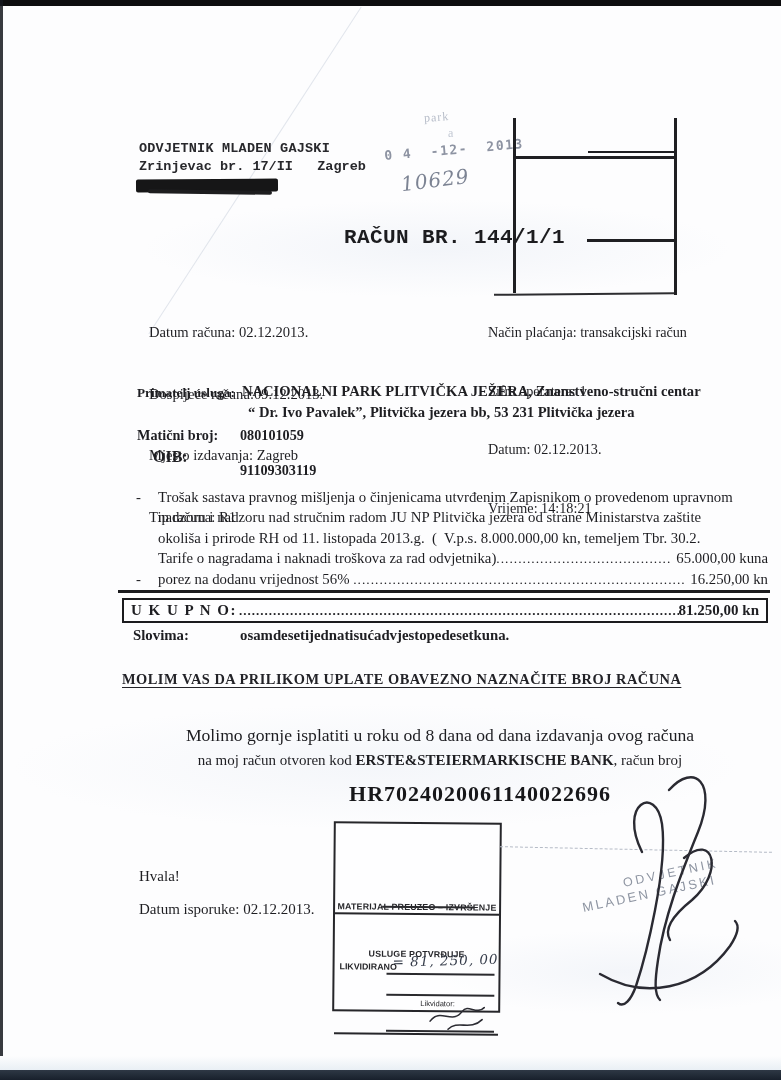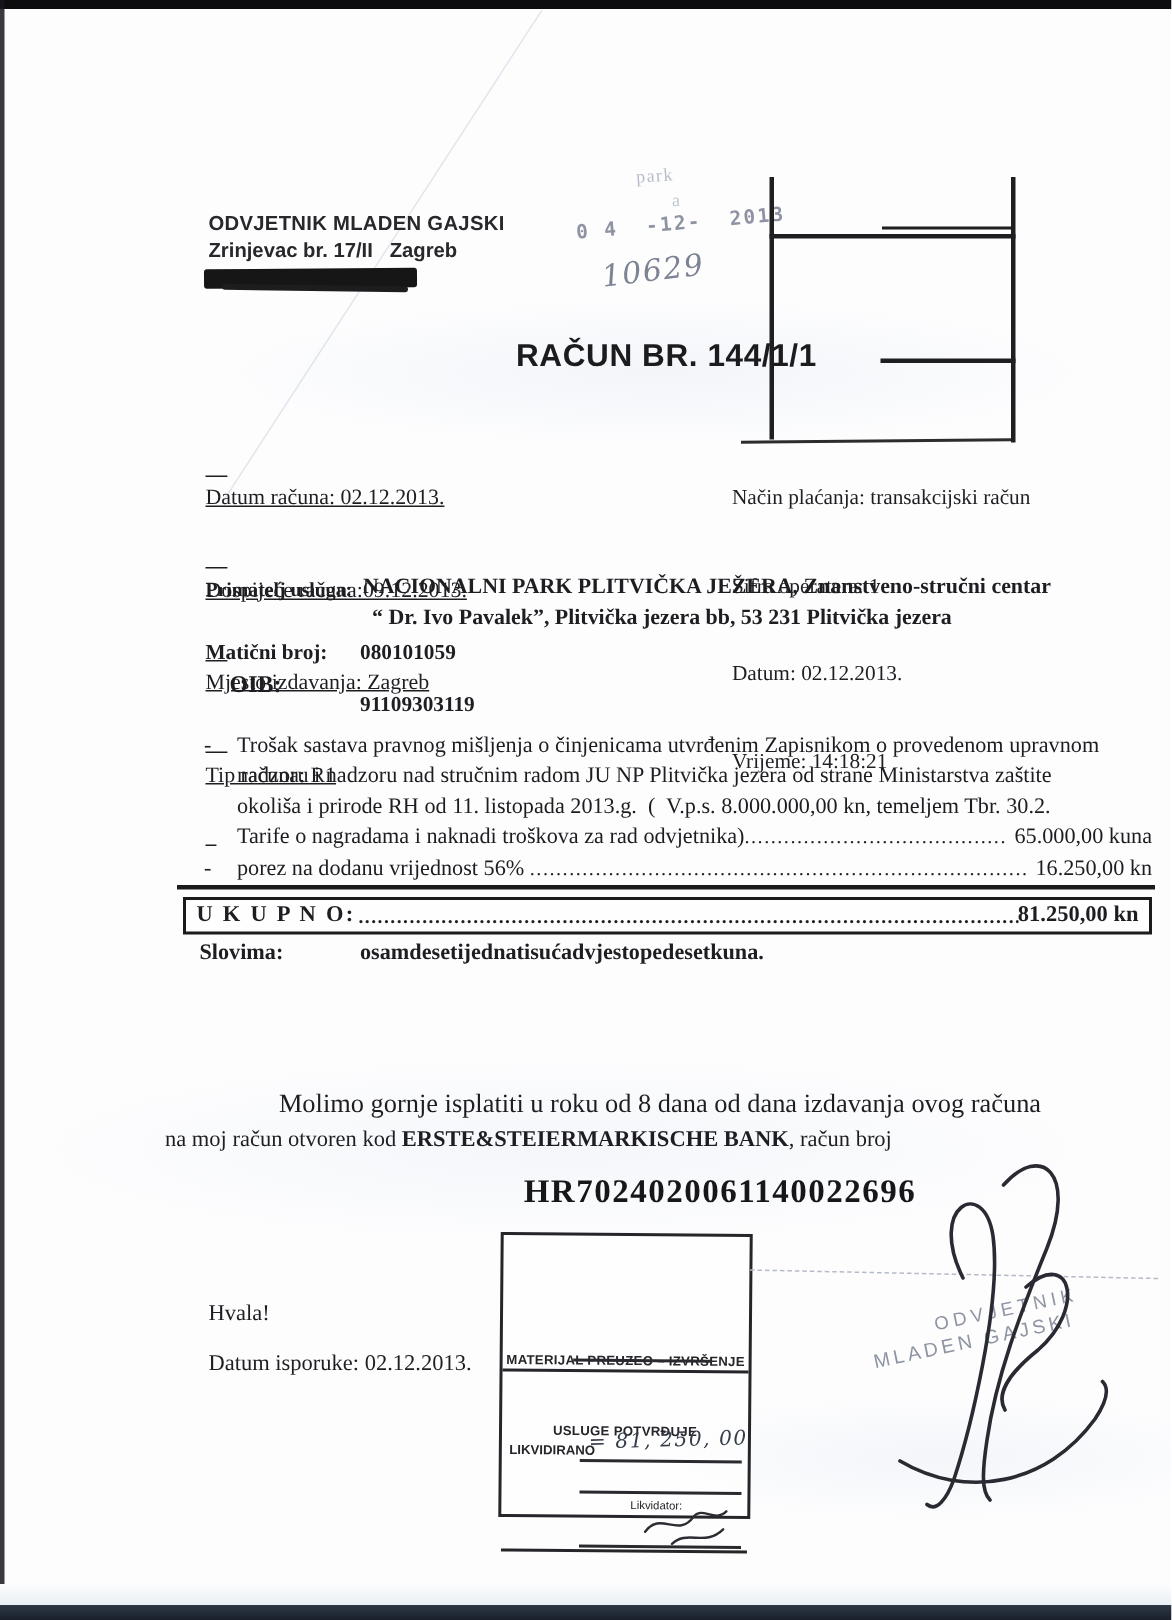--- a/index.html
+++ b/index.html
@@ -10,21 +10,21 @@
     position:relative; width:781px; height:1080px;
     background:
       radial-gradient(ellipse 420px 70px at 56% 23%, rgba(205,216,232,.22), transparent 70%),
       radial-gradient(ellipse 520px 90px at 48% 71%, rgba(205,216,232,.18), transparent 70%),
       radial-gradient(ellipse 300px 60px at 80% 90%, rgba(205,216,232,.2), transparent 70%),
       #fdfdfe;
     font-family:"Liberation Serif", serif;
     color:#1e1e22;
   }
   .abs{ position:absolute; white-space:pre; }
-  .sans{ font-family:Liberation Sans, sans-serif; }
+  .sans{ font-family:Liberation Mono, monospace; }
   .hand{ font-family:"DejaVu Serif", serif; font-style:italic; }
   .b{ font-weight:bold; }
 
   
   .edge-top{ left:0; top:0; width:781px; height:6px; background:#0d0d0f; }
   .edge-left{ left:0; top:0; width:3px; height:1080px; background:#15181d; opacity:.85; }
   .edge-bottom-band{ left:0; top:1056px; width:781px; height:16px; background:linear-gradient(#fdfdfe,#e6edf3); }
   .edge-bottom{ left:0; top:1070px; width:781px; height:10px; background:linear-gradient(#2e3845,#18202c); }
   .crease{ left:60px; top:170px; width:390px; border-top:1px solid rgba(175,186,203,.35); transform:rotate(-57deg); }
 
@@ -43,21 +43,21 @@
   
   .gridline{ background:#1f1f22; }
   .vl{ width:3px; }
   .hl{ height:3px; }
 
   
   .title{ left:344px; top:226px; font-size:21px; letter-spacing:.4px; color:#1c1c1f; }
 
   
   .meta{ font-size:14.6px; line-height:20.5px; }
-  .meta-left{ left:137px; top:281px;text-decoration:underline; }
+  .meta-left{ left:149px; top:281px; }
   .meta-right{ left:488px; top:284px; font-size:14.2px; line-height:19.5px; }
   .strike{ left:494px; top:293px; width:180px; height:2px; background:#2d2d30; transform:rotate(-.5deg); }
 
   
   .rc-label{ left:137px; top:385px; font-size:13.2px; }
   .rc-name1{ left:242px; top:383px; font-size:14.6px; }
   .rc-name2{ left:248px; top:404px; font-size:14.6px; }
   .rc-mat-l{ left:137px; top:427px; font-size:14.2px; }
   .rc-mat-v{ left:240px; top:427px; font-size:14.2px; }
   .rc-oib-l{ left:137px; top:448px; font-size:16px;margin-left:16px; }
@@ -78,21 +78,21 @@
   .total-dots{ flex:1; min-width:0; overflow:hidden; white-space:nowrap; font-weight:bold; font-size:13px; letter-spacing:1px; padding:0 2px; }
   .total-amt{ font-size:15px; font-weight:bold; white-space:nowrap; }
   .slov-l{ left:133px; top:627px; font-size:14.8px;text-align:center; }
   .slov-v{ left:240px; top:627px; font-size:14.8px; }
 
   .notice{ left:122px; top:671px; font-size:14.4px; letter-spacing:.5px;
            text-decoration:underline; text-underline-offset:3px; color:#232328; }
 
   
   .pay1{ left:110px; top:725px; width:660px; text-align:center; font-size:17.6px; white-space:normal; }
-  .pay2{ left:110px; top:752px; width:660px; text-align:left; font-size:15px; white-space:normal; }
+  .pay2{ left:110px; top:752px; width:660px; text-align:center; font-size:15px; white-space:normal; }
   .iban{ left:150px; top:781px; width:660px; text-align:center; font-size:22px; letter-spacing:1px; color:#17171a; }
 
   
   .stamp-box{ left:333px; top:822px; width:168px; height:190px; border:2px solid #26262a;
               transform:rotate(.5deg); font-family:"Liberation Sans", sans-serif; color:#26262a;
               background:rgba(255,255,255,.5); }
   .sb-head{ border-bottom:2px solid #26262a; height:55px; position:relative; padding-top:6px; }
   .sb-head .h1,.sb-head .h2{ text-align:center; font-weight:bold; font-size:8.8px; letter-spacing:.2px; line-height:11px; white-space:pre; }
   .sb-head .shortline{ position:absolute; left:50%; transform:translateX(-38%); bottom:5px; width:92px; height:2px; background:#2a2a2e; }
   .sb-mid{ position:relative; height:84px; border-bottom:2px solid #26262a; }
@@ -182,20 +182,21 @@
 
   <div class="abs rule"></div>
   <div class="abs total-box">
     <span class="total-label">U K U P N O:</span>
     <span class="total-dots">........................................................................................................................................................................</span>
     <span class="total-amt">81.250,00 kn</span>
   </div>
   <div class="abs b slov-l">Slovima:</div>
   <div class="abs b slov-v">osamdesetijednatisućadvjestopedesetkuna.</div>
 
+  <div class="abs b notice">MOLIM VAS DA PRILIKOM UPLATE OBAVEZNO NAZNAČITE BROJ RAČUNA</div>
 
   <div class="abs pay1">Molimo gornje isplatiti u roku od 8 dana od dana izdavanja ovog računa</div>
   <div class="abs pay2">
     <span>na moj račun otvoren kod </span><span class="b">ERSTE&amp;STEIERMARKISCHE BANK</span><span>, račun broj</span>
   </div>
   <div class="abs b iban">HR7024020061140022696</div>
 
   <div class="abs stamp-box">
     <div class="sb-head">
       <div class="h1">MATERIJAL PREUZEO – IZVRŠENJE</div>

